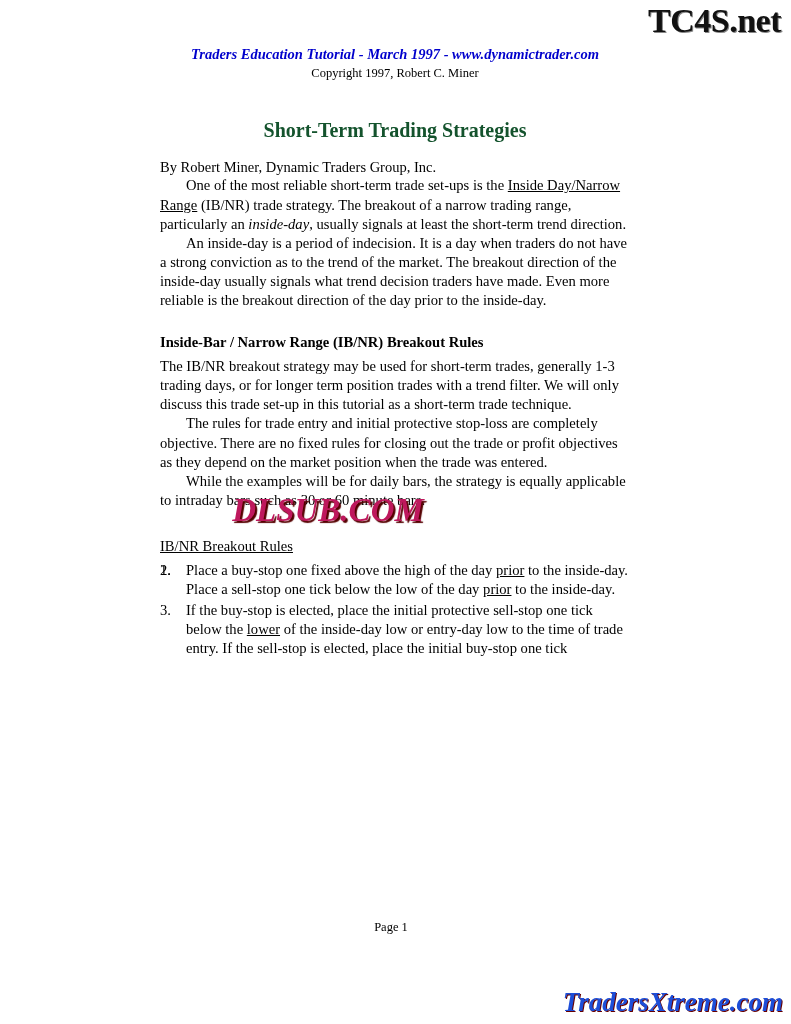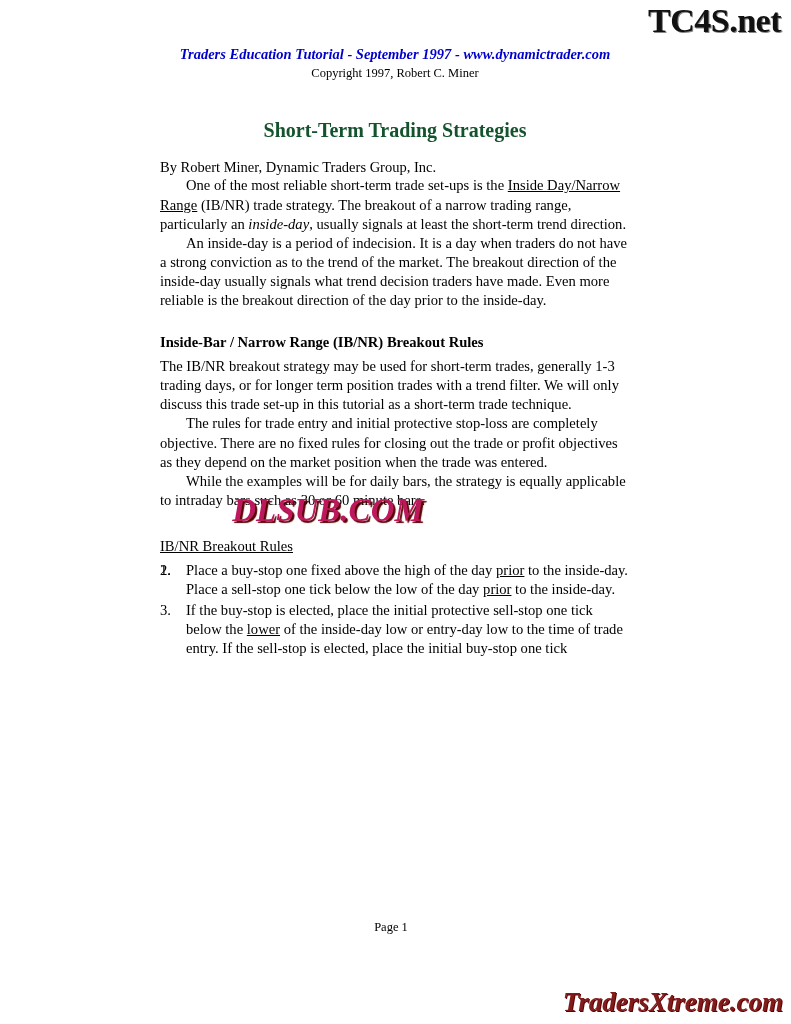--- a/index.html
+++ b/index.html
@@ -45,21 +45,21 @@
     white-space: nowrap;
   }
   .wm-bottomright {
     position: absolute;
     bottom: 6px;
     right: 8px;
     font-family: "Liberation Serif", serif;
     font-weight: bold;
     font-style: italic;
     font-size: 27px;
-    color: #7f1d1d;
+    color: #1d4ed8;
     text-shadow: 1px 1px 0 #600;
     white-space: nowrap;
   }
 
   
   .page {
     position: absolute;
     left: 0;
     top: 0;
     width: 791px;
@@ -155,21 +155,21 @@
     font-size: 12.5px;
   }
 </style>
 </head>
 <body>
 
 <div class="page">
 
   <div class="content">
 
-    <div class="hdr-line">Traders Education Tutorial - September 1997 - www.dynamictrader.com</div>
+    <div class="hdr-line">Traders Education Tutorial - March 1997 - www.dynamictrader.com</div>
     <div class="copyright">Copyright 1997, Robert C. Miner</div>
 
     <div class="doc-title">Short-Term Trading Strategies</div>
     <div class="byline">By Robert Miner, Dynamic Traders Group, Inc.</div>
 
 
     <p class="body indent"><span>One of the most reliable short-term trade set-ups is the </span><span class="u">Inside Day/Narrow Range</span><span> (IB/NR) trade strategy. The breakout of a narrow trading range, particularly an </span><span class="i">inside-day</span><span>, usually signals at least the short-term trend direction.</span></p>
 
     <p class="body indent">An inside-day is a period of indecision. It is a day when traders do not have a strong conviction as to the trend of the market. The breakout direction of the inside-day usually signals what trend decision traders have made. Even more reliable is the breakout direction of the day prior to the inside-day.</p>
 

